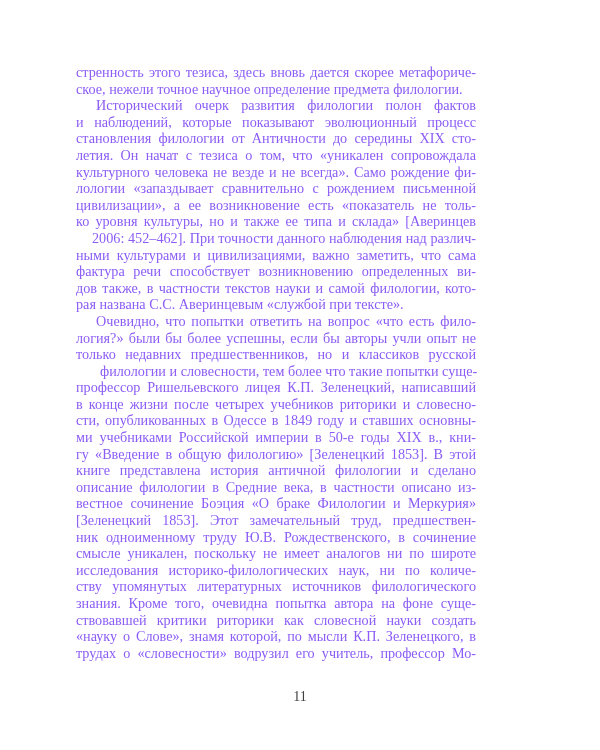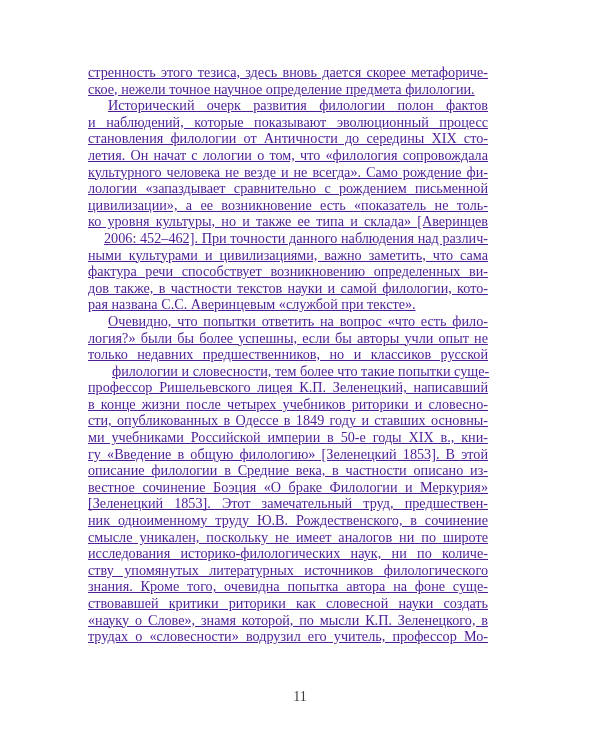--- a/index.html
+++ b/index.html
@@ -1,26 +1,25 @@
 <!DOCTYPE html>
 <html><head>
 <meta charset="utf-8">
 <style>
   html, body { margin: 0; padding: 0; background: #ffffff; }
   body { width: 600px; height: 750px; position: relative; overflow: hidden; }
   .page {
     position: absolute;
-    left: 88px;
+    left: 76px;
     top: 64px;
     width: 400px;
     font-family: "Liberation Serif", "DejaVu Serif", serif;
     font-size: 14.2px;
     line-height: 16.6px;
-    color: #4c1d95;
-    text-decoration: underline;
+    color: #8b5cf6;
   }
   .line {
     display: block;
     white-space: nowrap;
     text-align: justify;
     text-align-last: justify;
     height: 16.6px;
   }
   .line.last { text-align-last: left; }
   .line.indent { padding-left: 20px; }
@@ -37,39 +36,40 @@
 </style>
 </head>
 <body>
 
 <div class="page" id="page-body">
     <span class="line" style="white-space: nowrap; display: block;"><span style="white-space: nowrap; word-spacing: 0px;">стренность этого тезиса, здесь вновь дается скорее метафориче-</span></span>
     <span class="line last">ское, нежели точное научное определение предмета филологии.</span>
     <span class="line indent" style="white-space: nowrap; display: block;"><span style="white-space: nowrap; word-spacing: 0px;">Исторический очерк развития филологии полон фактов</span></span>
     <span class="line" style="white-space: nowrap; display: block;"><span style="white-space: nowrap; word-spacing: 0px;">и наблюдений, которые показывают эволюционный процесс</span></span>
     <span class="line" style="white-space: nowrap; display: block;"><span style="white-space: nowrap; word-spacing: 0px;">становления филологии от Античности до середины XIX сто-</span></span>
-    <span class="line" style="white-space: nowrap; display: block;"><span style="white-space: nowrap; word-spacing: 0px;">летия. Он начат с лологии о том, что «филология сопровождала</span></span>
+    <span class="line" style="white-space: nowrap; display: block;"><span style="white-space: nowrap; word-spacing: 0px;">летия. Он начат с тезиса о том, что «уникален сопровождала</span></span>
     <span class="line" style="white-space: nowrap; display: block;"><span style="white-space: nowrap; word-spacing: 0px;">культурного человека не везде и не всегда». Само рождение фи-</span></span>
     <span class="line" style="white-space: nowrap; display: block;"><span style="white-space: nowrap; word-spacing: 0px;">лологии «запаздывает сравнительно с рождением письменной</span></span>
     <span class="line" style="white-space: nowrap; display: block;"><span style="white-space: nowrap; word-spacing: 0px;">цивилизации», а ее возникновение есть «показатель не толь-</span></span>
     <span class="line" style="white-space: nowrap; display: block;"><span style="white-space: nowrap; word-spacing: 0px;">ко уровня культуры, но и также ее типа и склада» [Аверинцев</span></span>
     <span class="line" style="white-space: nowrap; display: block;"><span style="white-space: nowrap; word-spacing: 0px; margin-left: 16px;">2006: 452–462]. При точности данного наблюдения над различ-</span></span>
     <span class="line" style="white-space: nowrap; display: block;"><span style="white-space: nowrap; word-spacing: 0px;">ными культурами и цивилизациями, важно заметить, что сама</span></span>
     <span class="line" style="white-space: nowrap; display: block;"><span style="white-space: nowrap; word-spacing: 0px;">фактура речи способствует возникновению определенных ви-</span></span>
     <span class="line" style="white-space: nowrap; display: block;"><span style="white-space: nowrap; word-spacing: 0px;">дов также, в частности текстов науки и самой филологии, кото-</span></span>
     <span class="line last">рая названа С.С. Аверинцевым «службой при тексте».</span>
     <span class="line indent" style="white-space: nowrap; display: block;"><span style="white-space: nowrap; word-spacing: 0px;">Очевидно, что попытки ответить на вопрос «что есть фило-</span></span>
     <span class="line" style="white-space: nowrap; display: block;"><span style="white-space: nowrap; word-spacing: 0px;">логия?» были бы более успешны, если бы авторы учли опыт не</span></span>
     <span class="line" style="white-space: nowrap; display: block;"><span style="white-space: nowrap; word-spacing: 0px;">только недавних предшественников, но и классиков русской</span></span>
     <span class="line" style="white-space: nowrap; display: block; margin-left: 24px;"><span style="white-space: nowrap; word-spacing: 0px;">филологии и словесности, тем более что такие попытки суще-</span></span>
     <span class="line" style="white-space: nowrap; display: block;"><span style="white-space: nowrap; word-spacing: 0px;">профессор Ришельевского лицея К.П. Зеленецкий, написавший</span></span>
     <span class="line" style="white-space: nowrap; display: block;"><span style="white-space: nowrap; word-spacing: 0px;">в конце жизни после четырех учебников риторики и словесно-</span></span>
     <span class="line" style="white-space: nowrap; display: block;"><span style="white-space: nowrap; word-spacing: 0px;">сти, опубликованных в Одессе в 1849 году и ставших основны-</span></span>
     <span class="line" style="white-space: nowrap; display: block;"><span style="white-space: nowrap; word-spacing: 0px;">ми учебниками Российской империи в 50-е годы XIX в., кни-</span></span>
     <span class="line" style="white-space: nowrap; display: block;"><span style="white-space: nowrap; word-spacing: 0px;">гу «Введение в общую филологию» [Зеленецкий 1853]. В этой</span></span>
+    <span class="line" style="white-space: nowrap; display: block;"><span style="white-space: nowrap; word-spacing: 0px;">книге представлена история античной филологии и сделано</span></span>
     <span class="line" style="white-space: nowrap; display: block;"><span style="white-space: nowrap; word-spacing: 0px;">описание филологии в Средние века, в частности описано из-</span></span>
     <span class="line" style="white-space: nowrap; display: block;"><span style="white-space: nowrap; word-spacing: 0px;">вестное сочинение Боэция «О браке Филологии и Меркурия»</span></span>
     <span class="line" style="white-space: nowrap; display: block;"><span style="white-space: nowrap; word-spacing: 0px;">[Зеленецкий 1853]. Этот замечательный труд, предшествен-</span></span>
     <span class="line" style="white-space: nowrap; display: block;"><span style="white-space: nowrap; word-spacing: 0px;">ник одноименному труду Ю.В. Рождественского, в сочинение</span></span>
     <span class="line" style="white-space: nowrap; display: block;"><span style="white-space: nowrap; word-spacing: 0px;">смысле уникален, поскольку не имеет аналогов ни по широте</span></span>
     <span class="line" style="white-space: nowrap; display: block;"><span style="white-space: nowrap; word-spacing: 0px;">исследования историко-филологических наук, ни по количе-</span></span>
     <span class="line" style="white-space: nowrap; display: block;"><span style="white-space: nowrap; word-spacing: 0px;">ству упомянутых литературных источников филологического</span></span>
     <span class="line" style="white-space: nowrap; display: block;"><span style="white-space: nowrap; word-spacing: 0px;">знания. Кроме того, очевидна попытка автора на фоне суще-</span></span>
     <span class="line" style="white-space: nowrap; display: block;"><span style="white-space: nowrap; word-spacing: 0px;">ствовавшей критики риторики как словесной науки создать</span></span>
     <span class="line" style="white-space: nowrap; display: block;"><span style="white-space: nowrap; word-spacing: 0px;">«науку о Слове», знамя которой, по мысли К.П. Зеленецкого, в</span></span>

